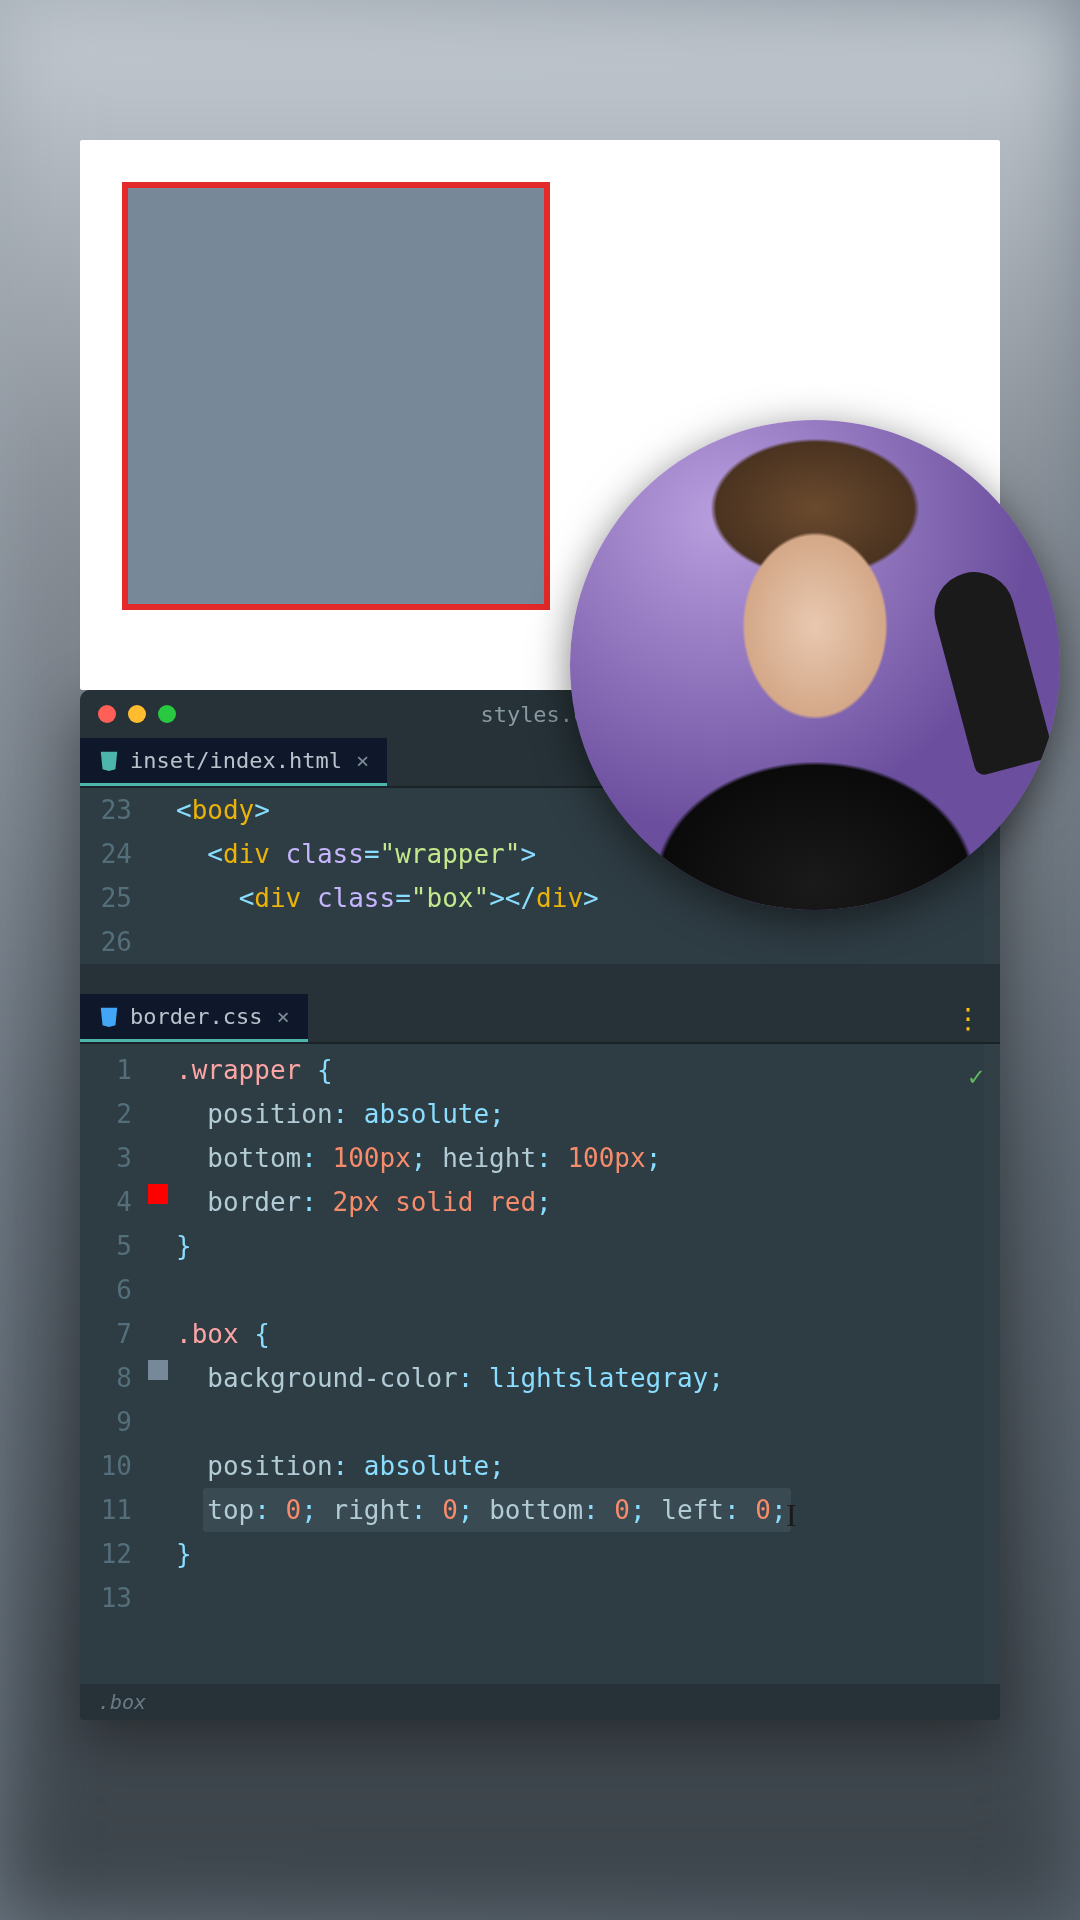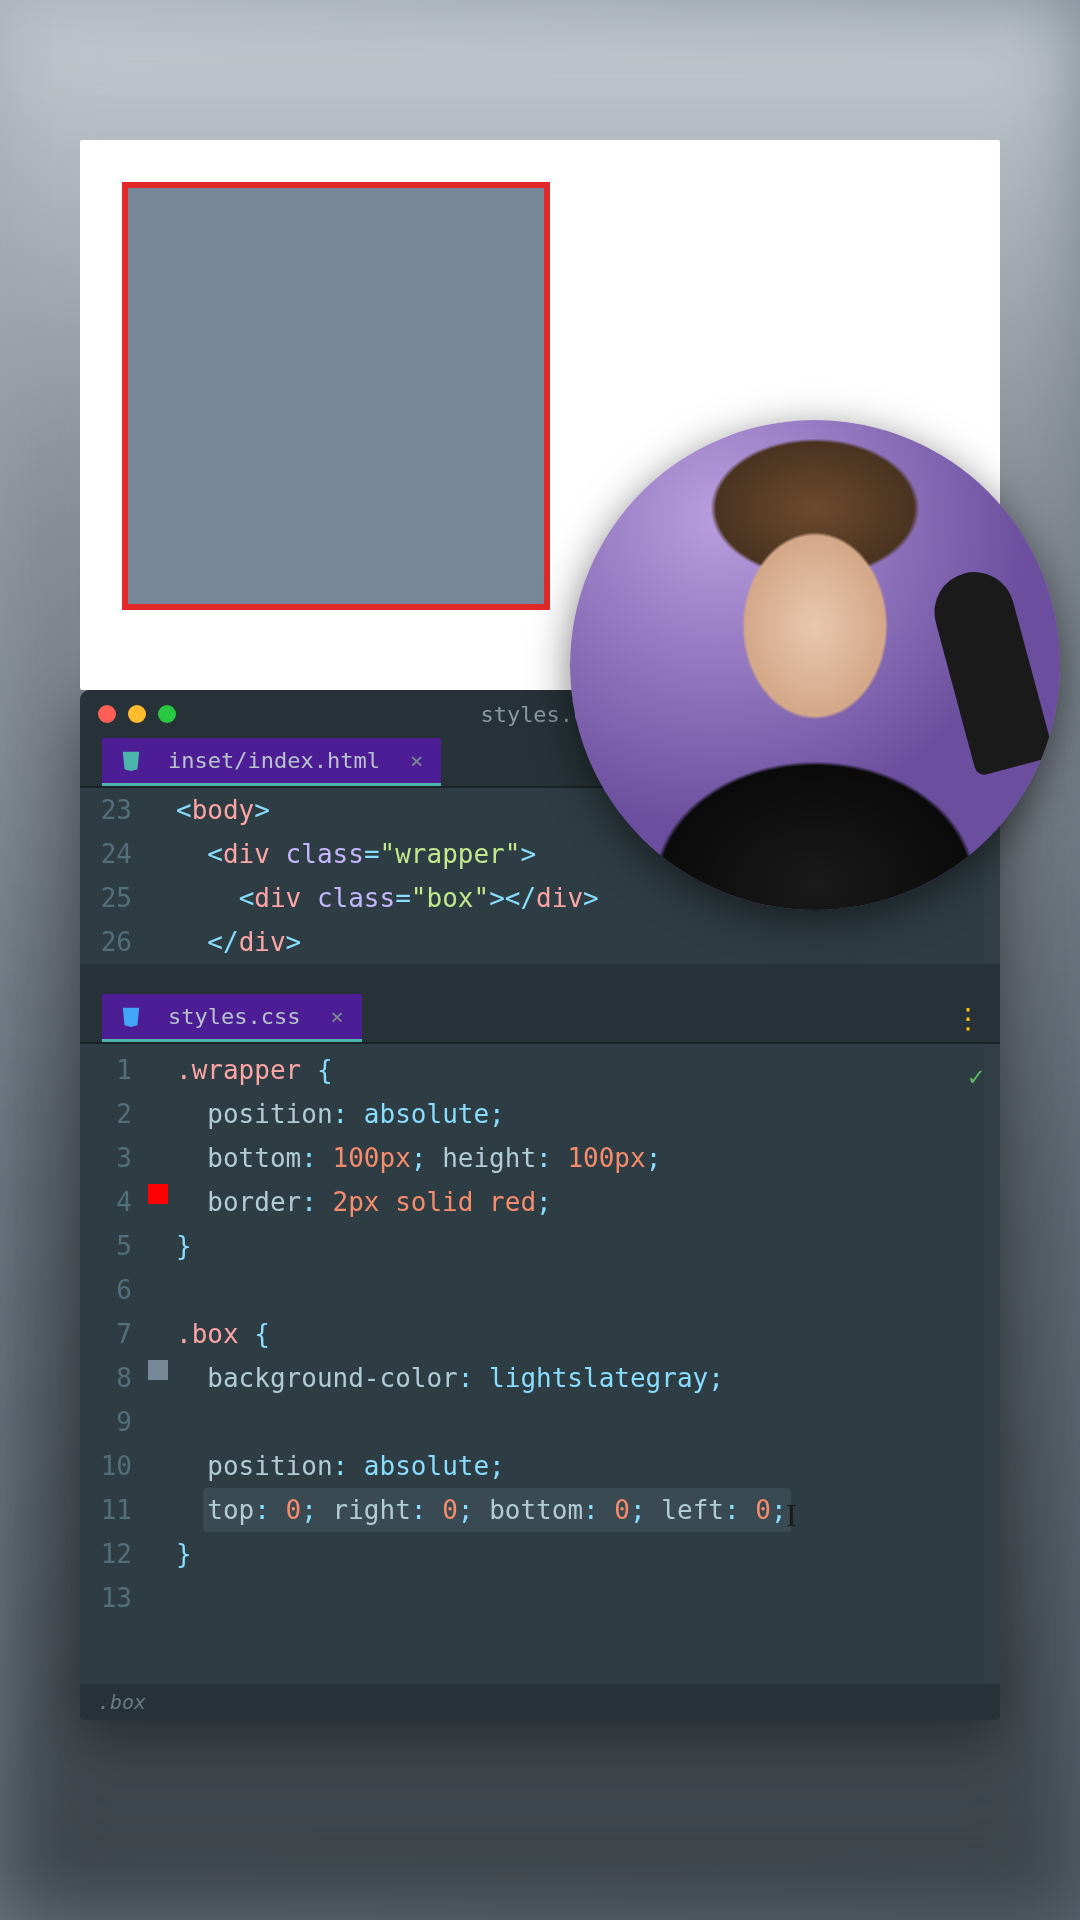--- a/index.html
+++ b/index.html
@@ -82,28 +82,27 @@
     .tab-row {
       background: #263238;
       height: 50px;
       display: flex;
       align-items: stretch;
       border-bottom: 2px solid #1a2327;
     }
     .tab {
       display: flex;
       align-items: center;
-      gap: 26px;
+      gap: 10px;
       padding: 0 18px;
-      background: #4c1d95;
+      background: #0f172a;
       color: #b8c4cc;
       font-size: 22px;
       border-bottom: 3px solid transparent;
       position: relative;
-      margin-left: 22px;
     }
     .tab.active {
       border-bottom: 3px solid #4db6ac;
     }
     .tab-icon {
       width: 22px;
       height: 22px;
       display: flex;
       align-items: center;
       justify-content: center;
@@ -139,21 +138,21 @@
       width: 30px;
       position: relative;
     }
     .code-lines {
       flex: 1;
       padding-right: 12px;
       position: relative;
     }
     .code-lines div.line { height: 44px; white-space: pre; }
     
-    .c-tag { color: #fca5a5; }
+    .c-tag { color: #eab308; }
     .c-bracket { color: #89ddff; }
     .c-attr { color: #c4b5fd; }
     .c-op { color: #89ddff; }
     .c-string { color: #c3e88d; }
     .c-selector { color: #fca5a5; }
     .c-brace { color: #89ddff; }
     .c-prop { color: #b2ccd6; }
     .c-keyword { color: #89ddff; }
     .c-punct { color: #89ddff; }
     .c-num { color: #f78c6c; }
@@ -274,35 +273,34 @@
         <div>23</div>
           <div>24</div>
           <div>25</div>
           <div>26</div>
       </div>
       <div class="markers"></div>
       <div class="code-lines">
         <div class="line"><span class="c-bracket">&lt;</span><span class="c-tag">body</span><span class="c-bracket">&gt;</span></div>
         <div class="line"><span>  </span><span class="c-bracket">&lt;</span><span class="c-tag">div</span> <span class="c-attr">class</span><span class="c-op">=</span><span class="c-string">"wrapper"</span><span class="c-bracket">&gt;</span></div>
         <div class="line"><span>    </span><span class="c-bracket">&lt;</span><span class="c-tag">div</span> <span class="c-attr">class</span><span class="c-op">=</span><span class="c-string">"box"</span><span class="c-bracket">&gt;</span><span class="c-bracket">&lt;/</span><span class="c-tag">div</span><span class="c-bracket">&gt;</span></div>
-        <div class="line"><span>  </span><span class="c-bracket">&lt;/</span><span class="c-tag">div</span><span class="c-bracket">&gt;</span></div>
       </div>
       <div class="scrollbar"></div>
     </div>
 
     <div class="splitter"></div>
 
     <div class="tab-row">
       <div class="tab active">
         <span class="tab-icon">
           <svg width="22" height="22" viewBox="0 0 24 24">
               <polygon points="3,2 21,2 19,21 12,23 5,21" fill="#42a5f5"></polygon>
             </svg>
         </span>
-        <span>styles.css</span>
+        <span>border.css</span>
         <span class="tab-close">×</span>
       </div>
       <div class="tab-actions">⋮</div>
     </div>
 
     <div class="code-area" style="position:relative; padding-top:4px; min-height:640px;">
       <div class="gutter">
         <div>1</div>
         <div>2</div>
         <div>3</div>

